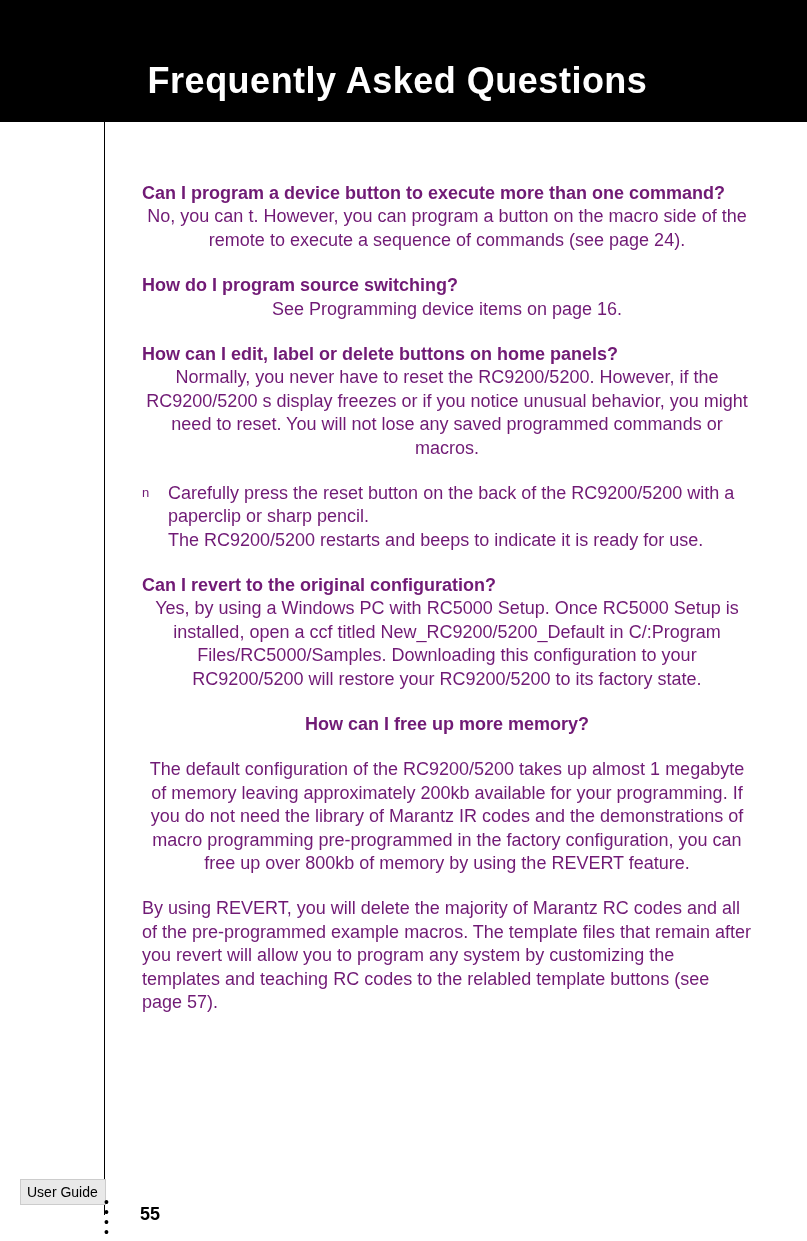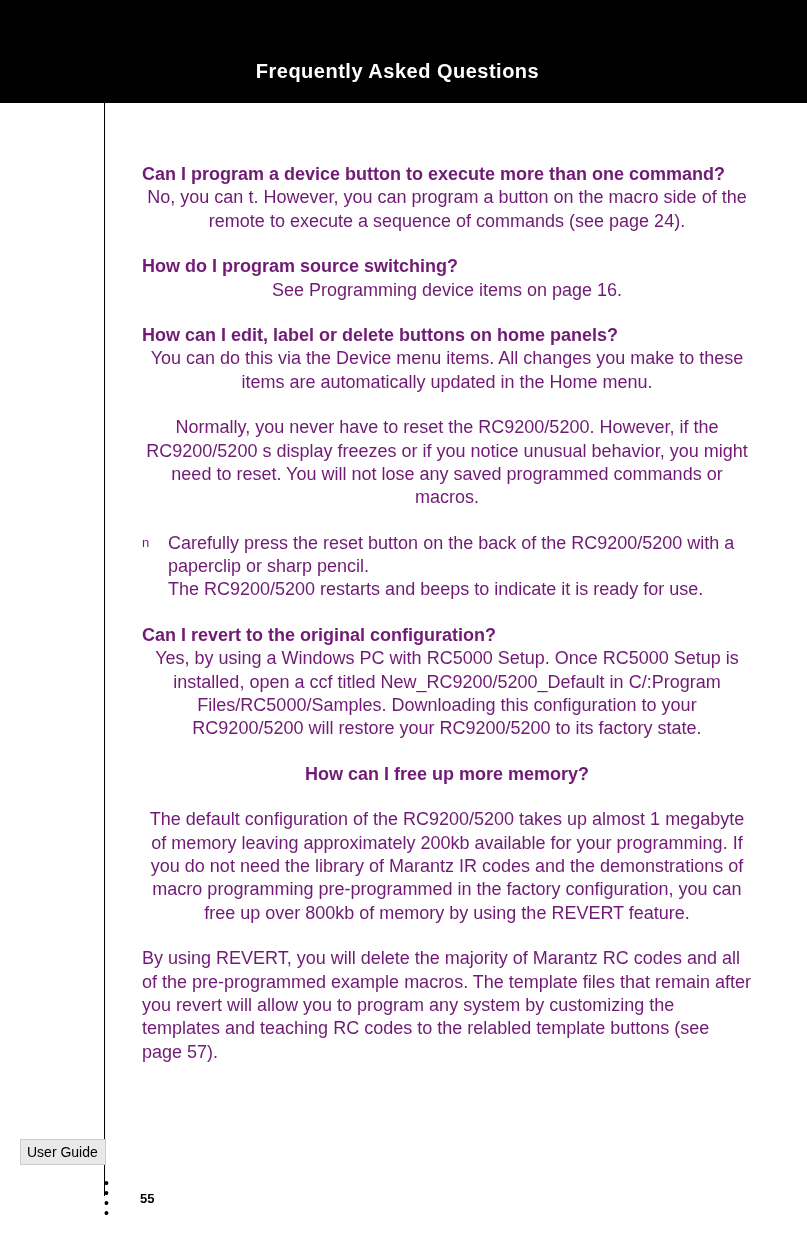--- a/index.html
+++ b/index.html
@@ -6,21 +6,21 @@
     body {
       font-family: Arial, Helvetica, sans-serif;
       width: 807px;
       height: 1241px;
       background: #fff;
       position: relative;
     }
     .header {
       background: #000;
       color: #fff;
-      font-size: 20px;
+      font-size: 36px;
       font-weight: bold;
       padding: 60px 12px 20px 0;
       text-align: center;
       letter-spacing: 0.5px;
     }
     .content-wrap {
       position: relative;
       height: calc(1241px - 108px);
     }
     .vline {
@@ -49,41 +49,41 @@
     .bullet-mark {
       width: 26px;
       font-size: 13px;
       flex-shrink: 0;
       padding-top: 3px;
     }
     .bullet-text { flex: 1; }
     .side-label {
       position: absolute;
       left: 20px;
-      bottom: 71px;
+      bottom: 50px;
       width: 86px;
       font-size: 14px;
       background: #e9e9e9;
       padding: 4px 6px;
       border: 1px solid #ccc;
       text-align: left;
     }
     .dots {
       position: absolute;
       left: 104px;
       bottom: 18px;
       font-size: 14px;
       line-height: 10px;
       color: #000;
     }
     .pagenum {
       position: absolute;
       left: 140px;
       bottom: 30px;
-      font-size: 13px;
+      font-size: 18px;
       font-weight: bold;
       margin-top: 44px;
     }
   </style>
 </head>
 <body>
 
 <div class="header">
   <span>Frequently Asked Questions</span>
 </div>
@@ -93,21 +93,20 @@
 
   <div class="content">
 
     <div class="q">Can I program a device button to execute more than one command?</div>
     <div class="a">No, you can t. However, you can program a button on the macro side of the remote to execute a sequence of commands (see page 24).</div>
 
     <div class="q">How do I program source switching?</div>
     <div class="a">See  Programming device items  on page 16.</div>
 
     <div class="q">How can I edit, label or delete buttons on home panels?</div>
-    <div class="a">You can do this via the Device menu items. All changes you make to these items are automatically updated in the Home menu.</div>
 
     <div class="a">Normally, you never have to reset the RC9200/5200. However, if the RC9200/5200 s display freezes or if you notice unusual behavior, you might need to reset. You will not lose any saved programmed commands or macros.</div>
 
     <div class="bullet-row">
       <div class="bullet-mark">n</div>
       <div class="bullet-text" style="white-space:pre-line;">Carefully press the reset button on the back of the RC9200/5200 with a paperclip or sharp pencil.
 The RC9200/5200 restarts and beeps to indicate it is ready for use.</div>
     </div>
 
     <div class="q">Can I revert to the original configuration?</div>

